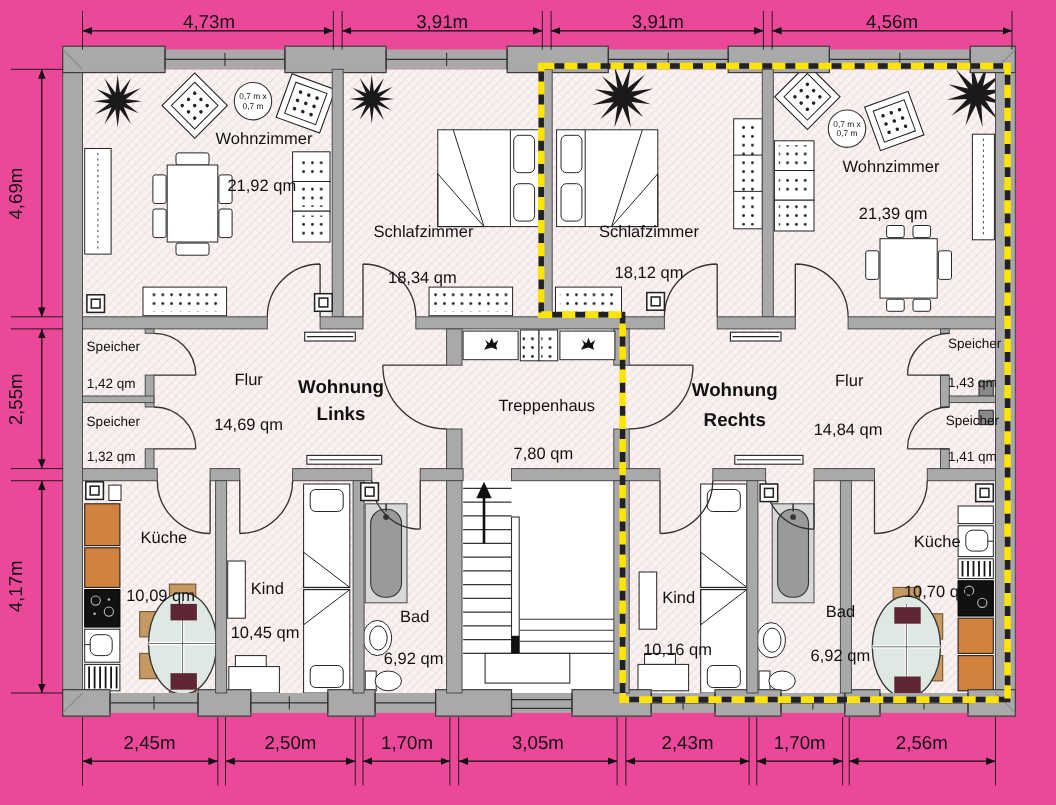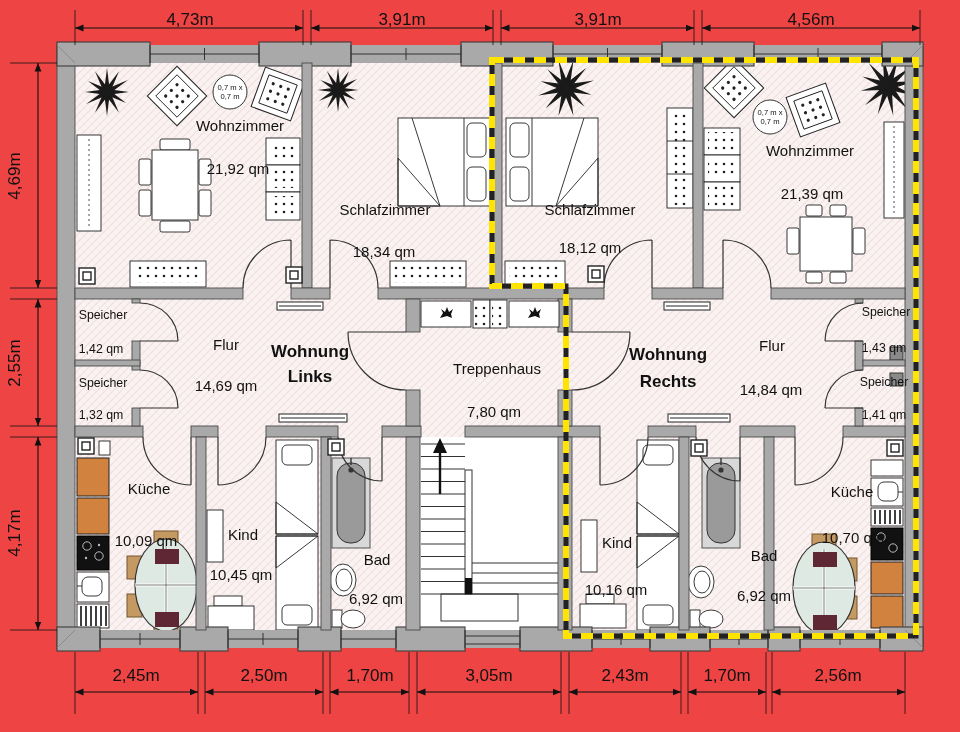--- a/index.html
+++ b/index.html
@@ -1,17 +1,17 @@
 <!DOCTYPE html>
 <html><head>
 <meta charset="utf-8">
 <style>
   html,body{margin:0;padding:0;background:#fff;}
   body{font-family:"Liberation Sans", sans-serif;}
-  #stage{width:960px;height:732px;position:relative;background:#ef4444;}
+  #stage{width:960px;height:732px;position:relative;background:#ec4899;}
   svg{display:block;}
   text{fill:#111;font-family:"Liberation Sans", sans-serif;}
   .td{font-size:17px;}
   .tr{font-size:15px;}
   .ts{font-size:12.3px;}
   .tb{font-size:17px;font-weight:bold;}
   .tt{font-size:7.6px;}
   .wall{fill:#a9a9a9;stroke:#4a4a4a;stroke-width:0.9;}
   .wseg{fill:#a9a9a9;stroke:#3d3d3d;stroke-width:1.1;}
   .fur{fill:#ffffff;stroke:#222;stroke-width:0.9;}

